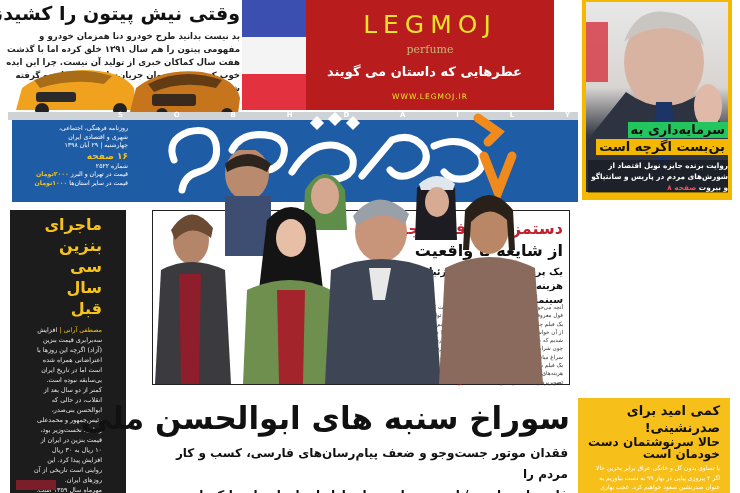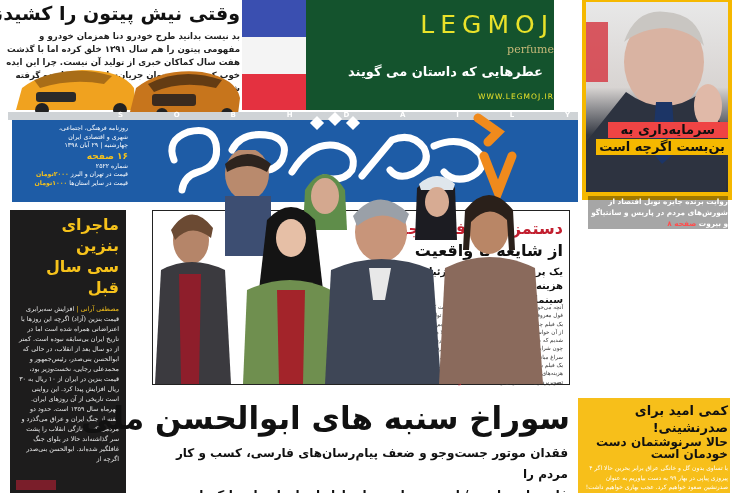--- a/index.html
+++ b/index.html
@@ -14,66 +14,66 @@
   #tl-body { position: absolute; right: 0; top: 30px; width: 236px; font-size: 8.6px; line-height: 13px; color: #222; font-weight: bold; }
   #tl-body .ref { color: #d6202a; font-size: 7px; }
   #tl-cars { position: absolute; left: 8px; top: 58px; width: 230px; height: 60px; }
 
   
   #ad { left: 242px; top: 0; width: 312px; height: 110px; }
   #ad-flag { position: absolute; left: 0; top: 0; width: 64px; height: 110px; }
   #ad-flag .b { height: 37px; background: #3a4fb0; }
   #ad-flag .w { height: 37px; background: #f4f4f4; }
   #ad-flag .r { height: 36px; background: #e43140; }
-  #ad-black { position: absolute; left: 64px; top: 0; width: 248px; height: 110px; background: #14532d; text-align: right; }
+  #ad-black { position: absolute; left: 64px; top: 0; width: 248px; height: 110px; background: #b91c1c; text-align: center; }
   #ad-brand { position: absolute; left: 0; right: 0; top: 10px; color: #e9e22a; font-size: 25px; letter-spacing: 6px; font-family: "DejaVu Sans", sans-serif; }
   #ad-sub { position: absolute; left: 0; right: 0; top: 43px; color: #c6b878; font-size: 11px; font-family: "DejaVu Serif", serif; }
   #ad-tagline { position: absolute; left: 0; right: 11px; top: 64px; color: #fff; font-size: 13px; font-weight: bold; direction: rtl; }
   #ad-url { position: absolute; left: 0; right: 0; top: 92px; color: #e9e22a; font-size: 7.5px; font-weight: normal; letter-spacing: 1px; }
 
   
   #strip { left: 8px; top: 112px; width: 570px; height: 8px; background: #cfd3d6; }
   #strip-text { position: absolute; left: 110px; right: 8px; top: -1px; display: flex; justify-content: space-between; font-size: 7px; color: #fff; font-weight: bold; }
   #masthead { left: 12px; top: 120px; width: 566px; height: 82px; background: #1e5ca6; }
   #mast-info { position: absolute; left: 6px; top: 4px; width: 110px; font-size: 6.2px; line-height: 8.5px; color: #fff; direction: rtl; text-align: right; }
   #mast-info .pages { color: #f6c21b; font-size: 9px; font-weight: bold; line-height: 12px; }
   #mast-info .price { color: #f6c21b; font-weight: bold; }
   #logo { position: absolute; left: 150px; top: -10px; width: 380px; height: 92px; }
 
   
   #tr-box { left: 582px; top: 0; width: 150px; height: 200px; background: #f5b800; }
   #tr-photo { position: absolute; left: 4px; top: 2px; width: 142px; height: 190px; overflow: hidden; background: linear-gradient(180deg,#e8e8e8 0%,#d8d4d2 45%,#353a44 70%,#2b2f38 100%); }
-  #tr-head1 { position: absolute; right: 4px; top: 122px; font-size: 13px; font-weight: bold; color: #111; background: #ef4444; padding: 0 13px; line-height: 16px; }
+  #tr-head1 { position: absolute; right: 4px; top: 122px; font-size: 13px; font-weight: bold; color: #111; background: #22c55e; padding: 0 3px; line-height: 16px; }
   #tr-head2 { position: absolute; right: 4px; top: 139px; font-size: 13px; font-weight: bold; color: #111; background: #f5b800; padding: 0 3px; line-height: 16px; }
-  #tr-desc { position: absolute; right: 4px; top: 160px; width: 140px; font-size: 7.3px; line-height: 11px; color: #fff; font-weight: bold; background: rgba(0,0,0,.35); margin-top: 36px; }
+  #tr-desc { position: absolute; right: 4px; top: 160px; width: 140px; font-size: 7.3px; line-height: 11px; color: #fff; font-weight: bold; background: rgba(0,0,0,.35); }
   #tr-desc .ref { color: #ff4d4d; }
 
   
-  #left-col { left: 10px; top: 210px; width: 116px; height: 283px; background: #1d1c1c; padding: 4px 7px; }
+  #left-col { left: 10px; top: 210px; width: 116px; height: 283px; background: #1d1c1c; padding: 4px 24px; }
   #lc-head { font-size: 16px; font-weight: bold; color: #f6c21b; line-height: 21px; }
   #lc-sub { font-size: 11px; font-weight: bold; color: #fff; line-height: 16px; margin-top: 6px; }
   #lc-body { font-size: 6.4px; line-height: 10px; color: #e8e8e8; margin-top: 6px; }
   #lc-body .author { color: #f6c21b; font-weight: normal; }
   #lc-foot { position: absolute; left: 6px; bottom: 3px; width: 40px; height: 10px; background: #7a1e2a; }
 
   
   #feature-frame { left: 152px; top: 210px; width: 418px; height: 175px; border: 1.5px solid #222; background: #fff; }
   #feature-art { left: 155px; top: 150px; width: 395px; height: 234px; }
   #feat-head1 { position: absolute; right: 6px; top: 8px; font-size: 16px; font-weight: bold; color: #c21f2f; white-space: nowrap; }
   #feat-head2 { position: absolute; right: 6px; top: 30px; font-size: 16px; font-weight: bold; color: #111; white-space: nowrap; }
   #feat-sub { position: absolute; right: 6px; top: 54px; width: 150px; font-size: 10px; font-weight: bold; line-height: 14px; color: #111; }
   #feat-body { position: absolute; right: 6px; top: 92px; width: 140px; font-size: 5.6px; line-height: 8.3px; color: #333; }
   #feat-body .ref { color: #c21f2f; font-weight: bold; }
 
   
   #main-headline { left: 170px; top: 400px; width: 400px; font-size: 31px; font-weight: bold; color: #111; white-space: nowrap; text-align: center; direction: rtl; }
   #main-lede { left: 160px; top: 443px; width: 408px; font-size: 12px; font-weight: bold; line-height: 21px; color: #111; }
 
   
-  #br-box { left: 578px; top: 398px; width: 152px; height: 95px; background: #f7bf1a; padding: 4px 2px; }
+  #br-box { left: 578px; top: 398px; width: 152px; height: 95px; background: #f7bf1a; padding: 4px 10px; }
   #br-head { font-size: 13px; font-weight: bold; color: #111; line-height: 17px; }
   #br-sub { font-size: 12px; font-weight: bold; color: #111; line-height: 12px; }
   #br-body { font-size: 6px; line-height: 9.5px; color: #fff; margin-top: 3px; }
 </style>
 </head>
 <body>
 
 <div id="tl-story" class="abs rtl">
   <div id="tl-headline">وقتی نیش پیتون را کشیدند...</div>
   <div id="tl-body">

